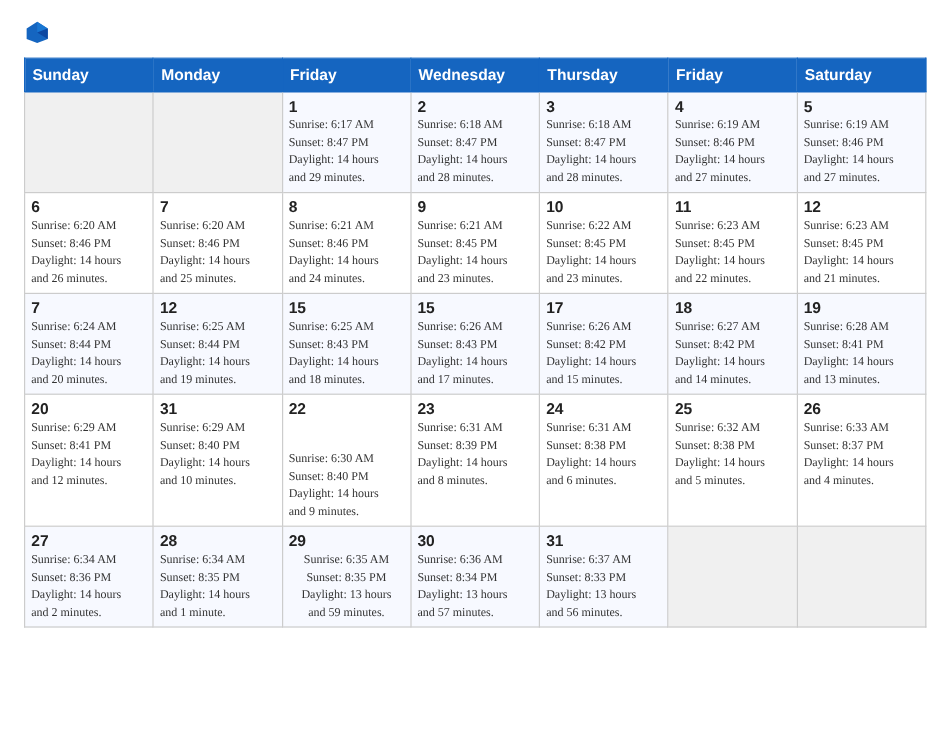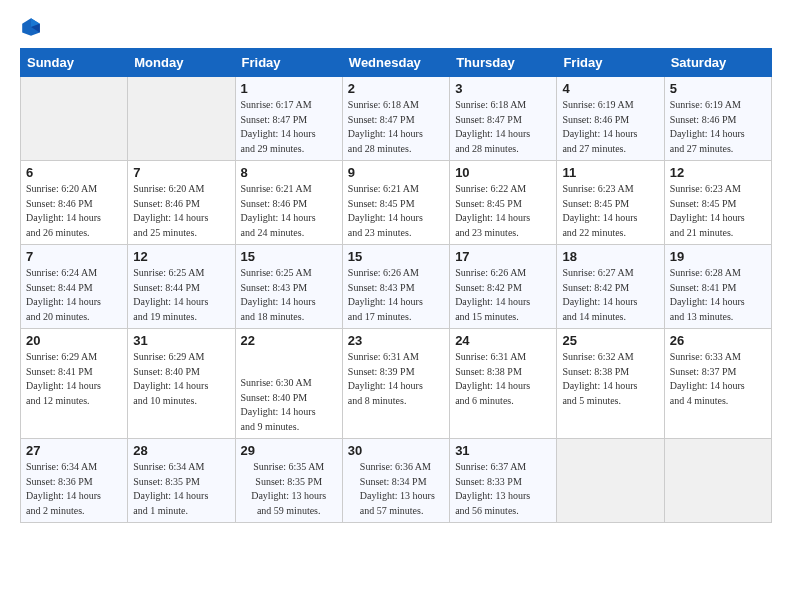--- a/index.html
+++ b/index.html
@@ -349,21 +349,21 @@
           </td>
           <td>
             <span class="day-num">29</span>
             <div class="day-info" style="white-space: pre-line; text-align: center;">Sunrise: 6:35 AM
 Sunset: 8:35 PM
 Daylight: 13 hours
 and 59 minutes.</div>
           </td>
           <td>
             <span class="day-num">30</span>
-            <div class="day-info" style="white-space: pre-line; margin-left: 12px;">Sunrise: 6:36 AM
+            <div class="day-info" style="white-space: pre-line;">Sunrise: 6:36 AM
 Sunset: 8:34 PM
 Daylight: 13 hours
 and 57 minutes.</div>
           </td>
           <td>
             <span class="day-num">31</span>
             <div class="day-info" style="white-space: pre-line;">Sunrise: 6:37 AM
 Sunset: 8:33 PM
 Daylight: 13 hours
 and 56 minutes.</div>

